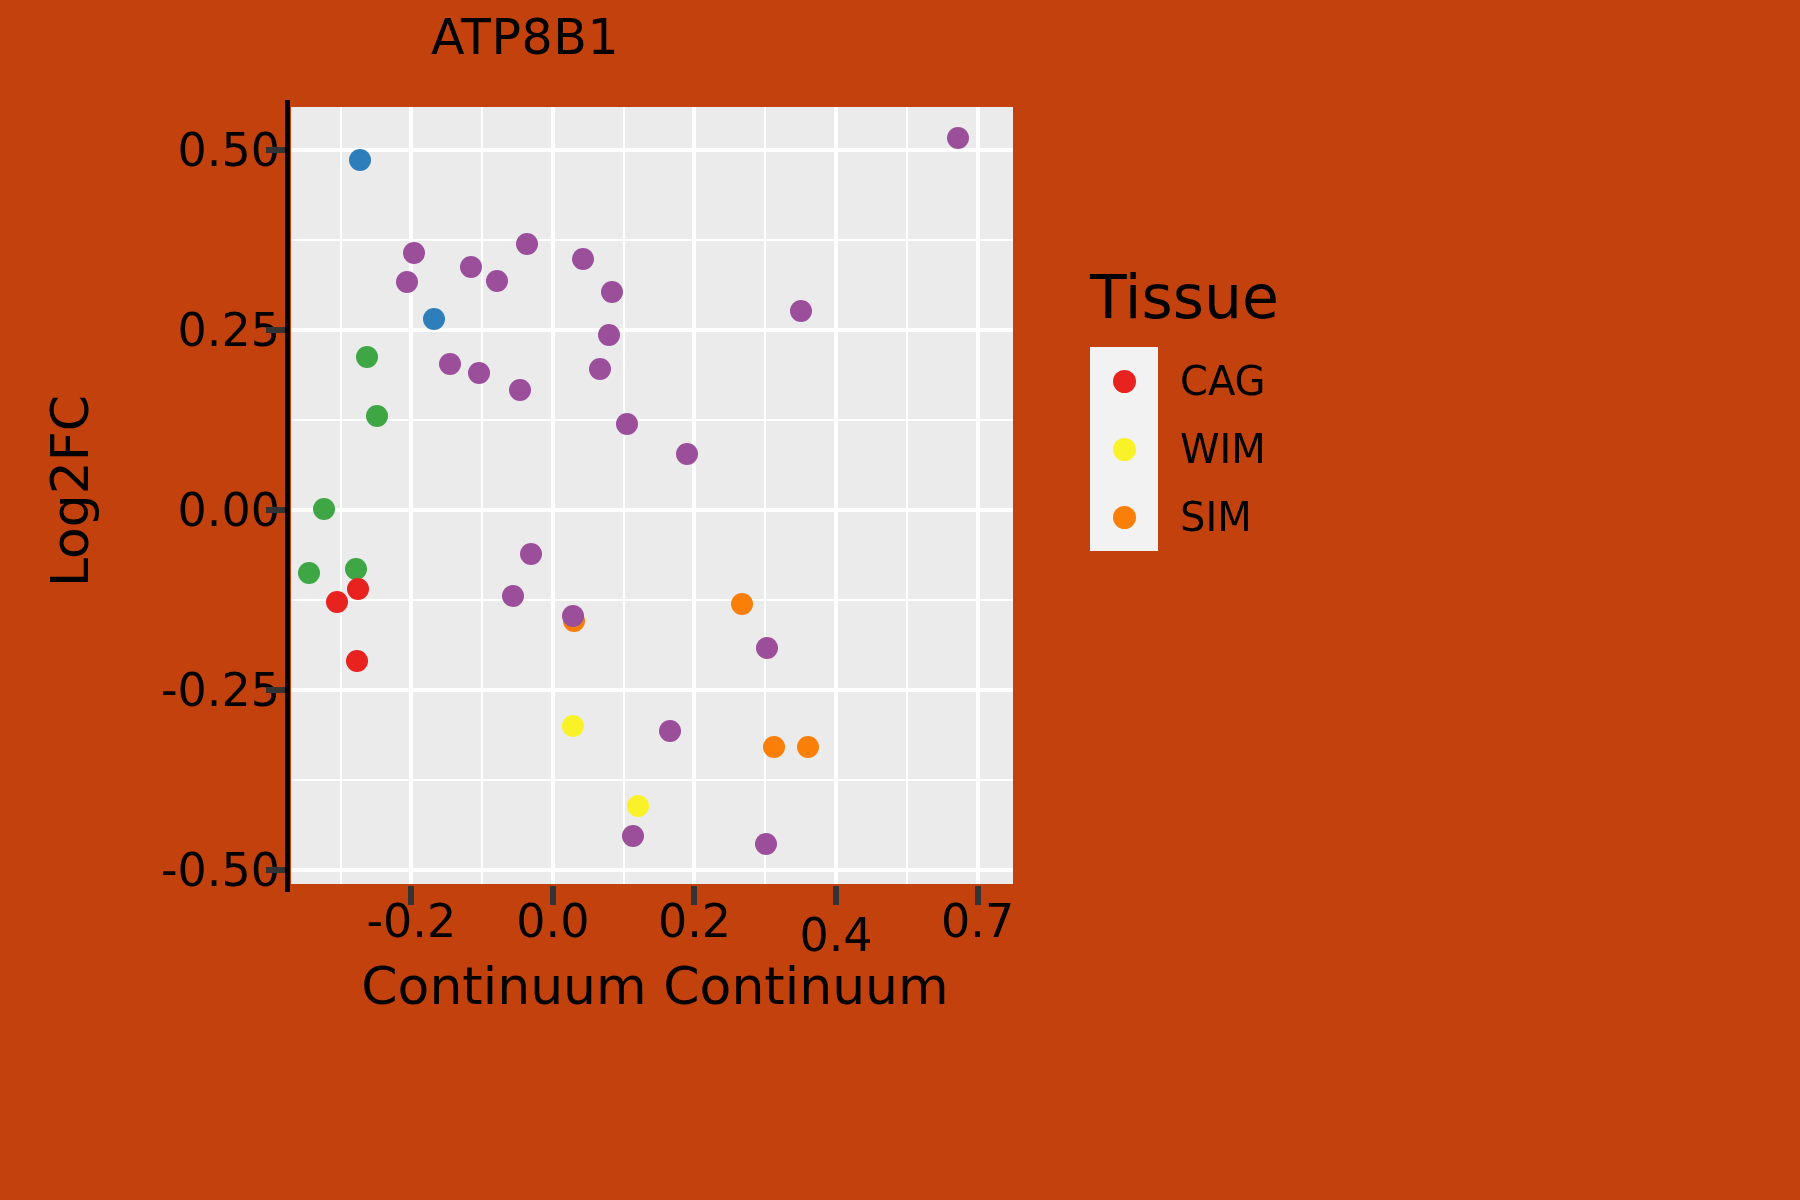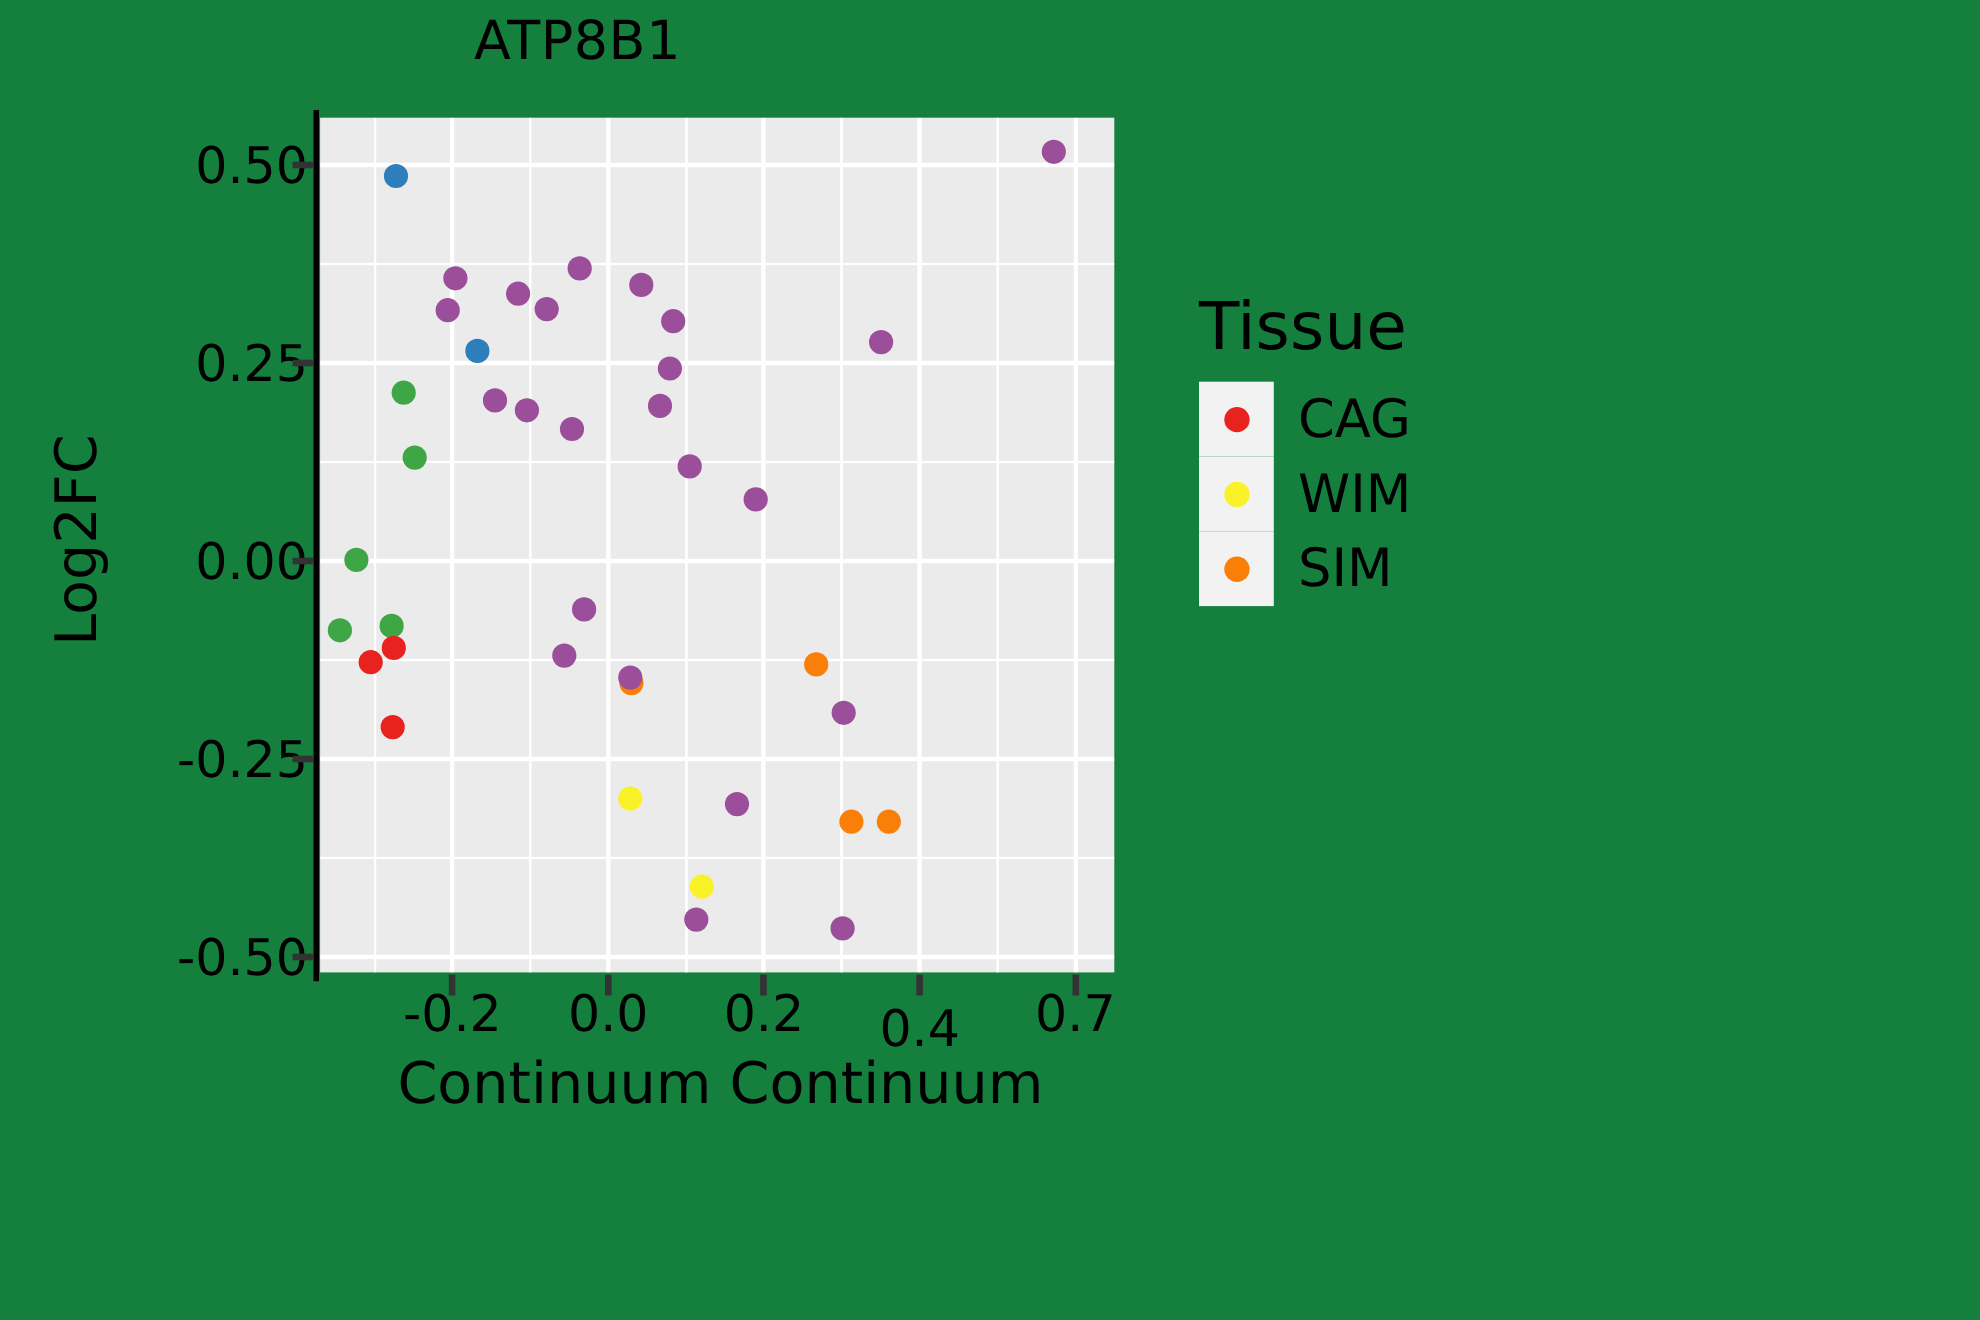--- a/index.html
+++ b/index.html
@@ -10,21 +10,21 @@
   body {
     width: 1800px;
     height: 1200px;
     font-family: "DejaVu Sans", sans-serif;
     overflow: hidden;
   }
   #root {
     position: relative;
     width: 1800px;
     height: 1200px;
-    background: #15803d;
+    background: #c2410c;
   }
   
   #plot-title {
     position: absolute;
     left: 0;
     top: 8px;
     width: 1050px;
     text-align: center;
     font-size: 49px;
     color: #000000;
@@ -164,21 +164,21 @@
     align-items: center;
     justify-content: center;
     flex: 0 0 auto;
   }
   .legend-dot {
     width: 23px;
     height: 23px;
     border-radius: 50%;
   }
   .legend-label {
-    font-size: 48px;
+    font-size: 40px;
     color: #000000;
     margin-left: 22px;
     white-space: nowrap;
     line-height: 50px;
   }
 </style>
 </head>
 <body>
 
 <div id="root">

